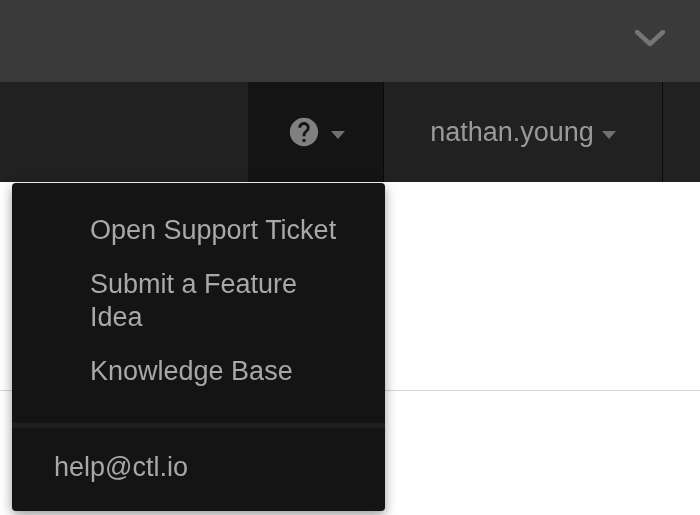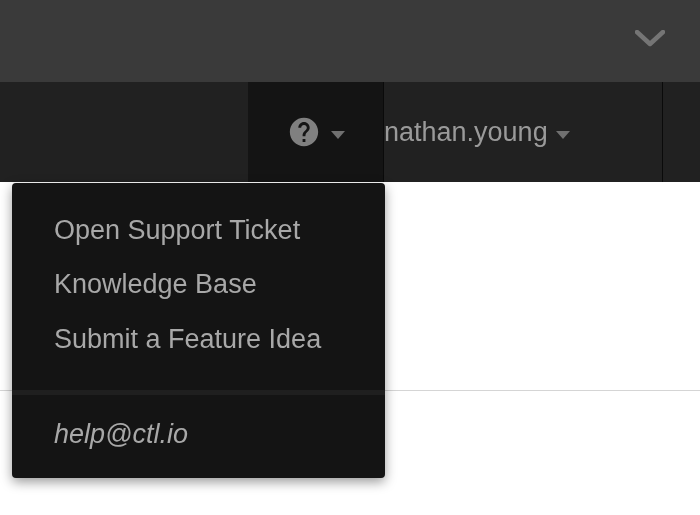--- a/index.html
+++ b/index.html
@@ -63,20 +63,21 @@
       fill: #707070;
     }
     .help-icon svg {
       fill: #808080;
     }
     .user-button {
       width: 280px;
       background: #212121;
       display: flex;
       align-items: center;
+      justify-content: center;
       gap: 8px;
       cursor: pointer;
       border-left: 1px solid #0a0a0a;
       border-right: 1px solid #0a0a0a;
     }
     .user-name {
       color: #9a9a9a;
       font-size: 27px;
       font-weight: 400;
     }
@@ -97,33 +98,33 @@
     .menu-section-top {
       padding: 20px 0 24px 0;
     }
     .menu-item {
       padding: 11px 42px;
       color: #a8a8a8;
       font-size: 27px;
       font-weight: 400;
       cursor: pointer;
       line-height: 1.2;
+      margin-left: 36px;
     }
     .menu-divider {
       height: 5px;
       background: #1f1f1f;
     }
     .menu-section-bottom {
       padding: 24px 42px 28px 42px;
     }
     .menu-email {
       color: #a8a8a8;
       font-size: 27px;
       font-weight: 400;
-      font-style: italic;
     }
     .content-line {
       position: absolute;
       top: 390px;
       left: 0;
       width: 700px;
       height: 1px;
       background: #d5d5d5;
       z-index: 1;
     }
@@ -162,20 +163,20 @@
     </span>
   </div>
   <div class="right-edge"></div>
 </div>
 
 <div class="content-line"></div>
 
 <div class="dropdown-menu">
   <div class="menu-section-top">
     <div class="menu-item">Open Support Ticket</div>
+    <div class="menu-item">Submit a Feature Idea</div>
     <div class="menu-item">Knowledge Base</div>
-    <div class="menu-item">Submit a Feature Idea</div>
   </div>
   <div class="menu-divider"></div>
   <div class="menu-section-bottom">
     <div class="menu-email">help@ctl.io</div>
   </div>
 </div>
 
 </body></html>

